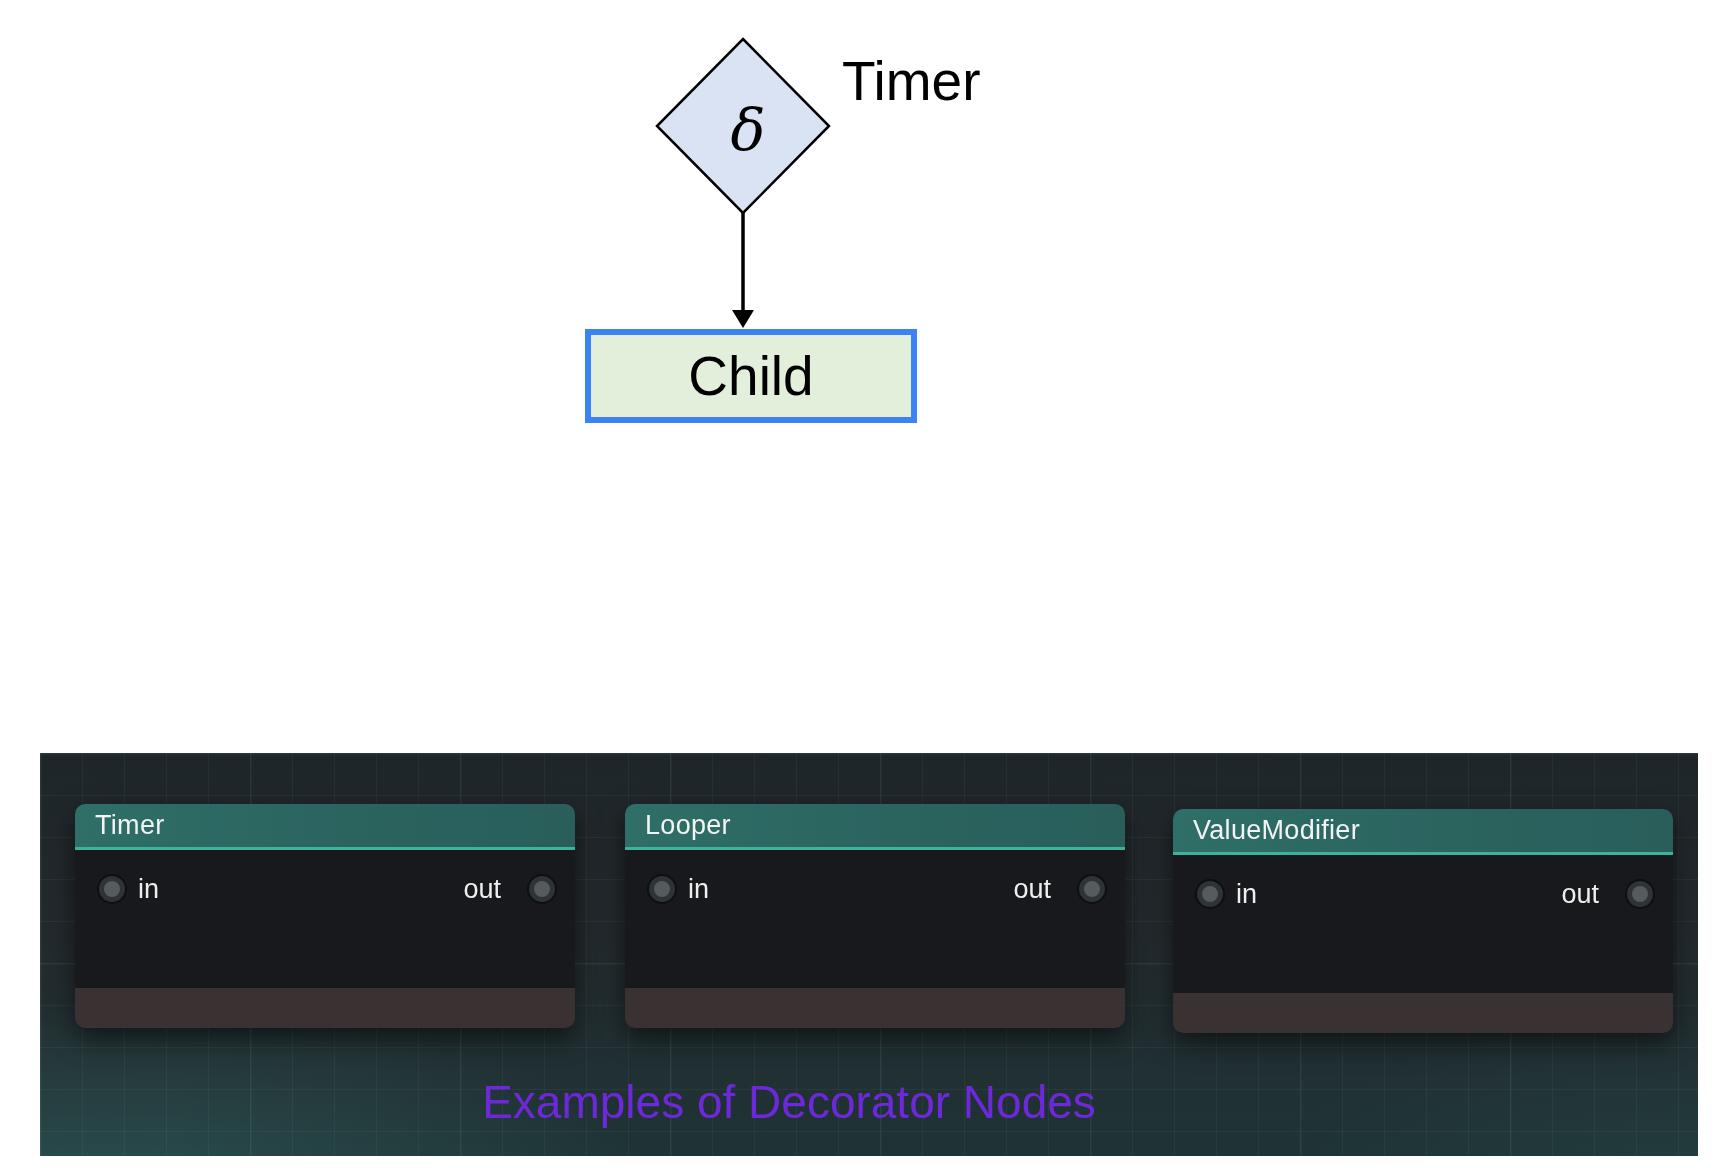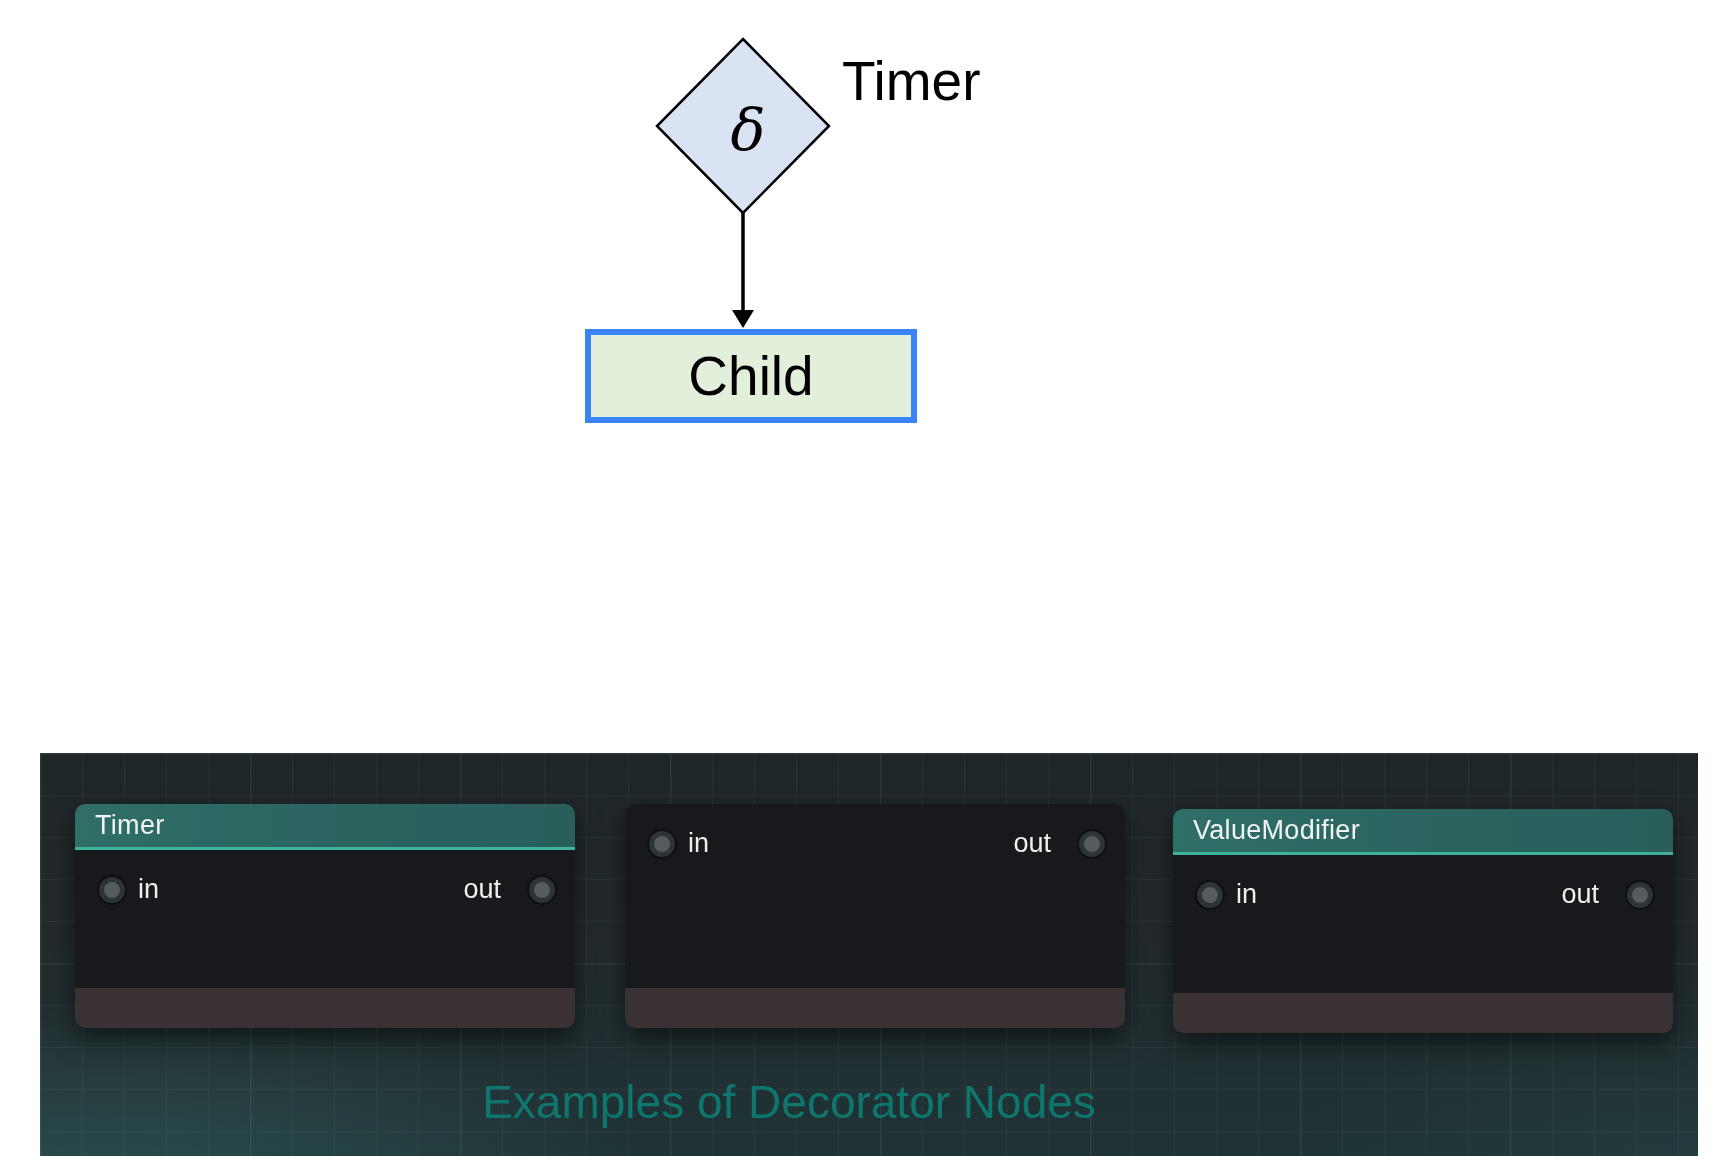--- a/index.html
+++ b/index.html
@@ -64,37 +64,37 @@
     padding:0 20px;
   }
   .node-title { color:#f1f4f2; font-size:27px; letter-spacing:0.3px; }
   .node-body  { position:relative; height:138px; }
   .node-footer {
     position:absolute; left:0; right:0; bottom:0; height:40px;
     background:#3a3132;
     border-radius:0 0 10px 10px;
   }
 
-  .port-group { position:absolute; top:26px; display:flex; align-items:flex-end; gap:13px; }
+  .port-group { position:absolute; top:26px; display:flex; align-items:flex-start; gap:13px; }
   .port-group.in  { left:24px; }
   .port-group.out { right:20px;gap:28px; }
   .port-dot {
     width:16px; height:16px; border-radius:50%;
     background:#565b5e;
     border:5px solid #2e3335;
     box-shadow:0 0 0 2px #0d0f10;
     flex:0 0 auto;
   }
   .port-label { color:#edefee; font-size:27px; line-height:1; }
 
   
   .caption {
     position:absolute; left:789px; top:1079px;
     transform:translateX(-50%);
-    font-size:46px; line-height:1; color:#0f766e;
+    font-size:46px; line-height:1; color:#6d28d9;
     white-space:nowrap;
   }
 </style>
 </head>
 <body>
 
 <svg class="flow-svg" viewBox="0 0 1728 470" xmlns="http://www.w3.org/2000/svg">
   <polygon points="743,39 829,126 743,213 657,126" fill="#dae3f3" stroke="#000" stroke-width="2.5"></polygon>
   <text x="748" y="150" text-anchor="middle" font-family="DejaVu Serif, serif" font-style="italic" font-size="58" fill="#000">δ</text>
   <line x1="743" y1="213" x2="743" y2="312" stroke="#000" stroke-width="3.5"></line>
@@ -121,20 +121,23 @@
       </div>
       <div class="port-group out">
         <span class="port-label">out</span>
         <span class="port-dot"></span>
       </div>
     </div>
     <div class="node-footer"></div>
   </div>
 
   <div class="node" style="left:585px; top:51px;">
+    <div class="node-header">
+      <span class="node-title">Looper</span>
+    </div>
     <div class="node-body">
       <div class="port-group in">
         <span class="port-dot"></span>
         <span class="port-label">in</span>
       </div>
       <div class="port-group out">
         <span class="port-label">out</span>
         <span class="port-dot"></span>
       </div>
     </div>

